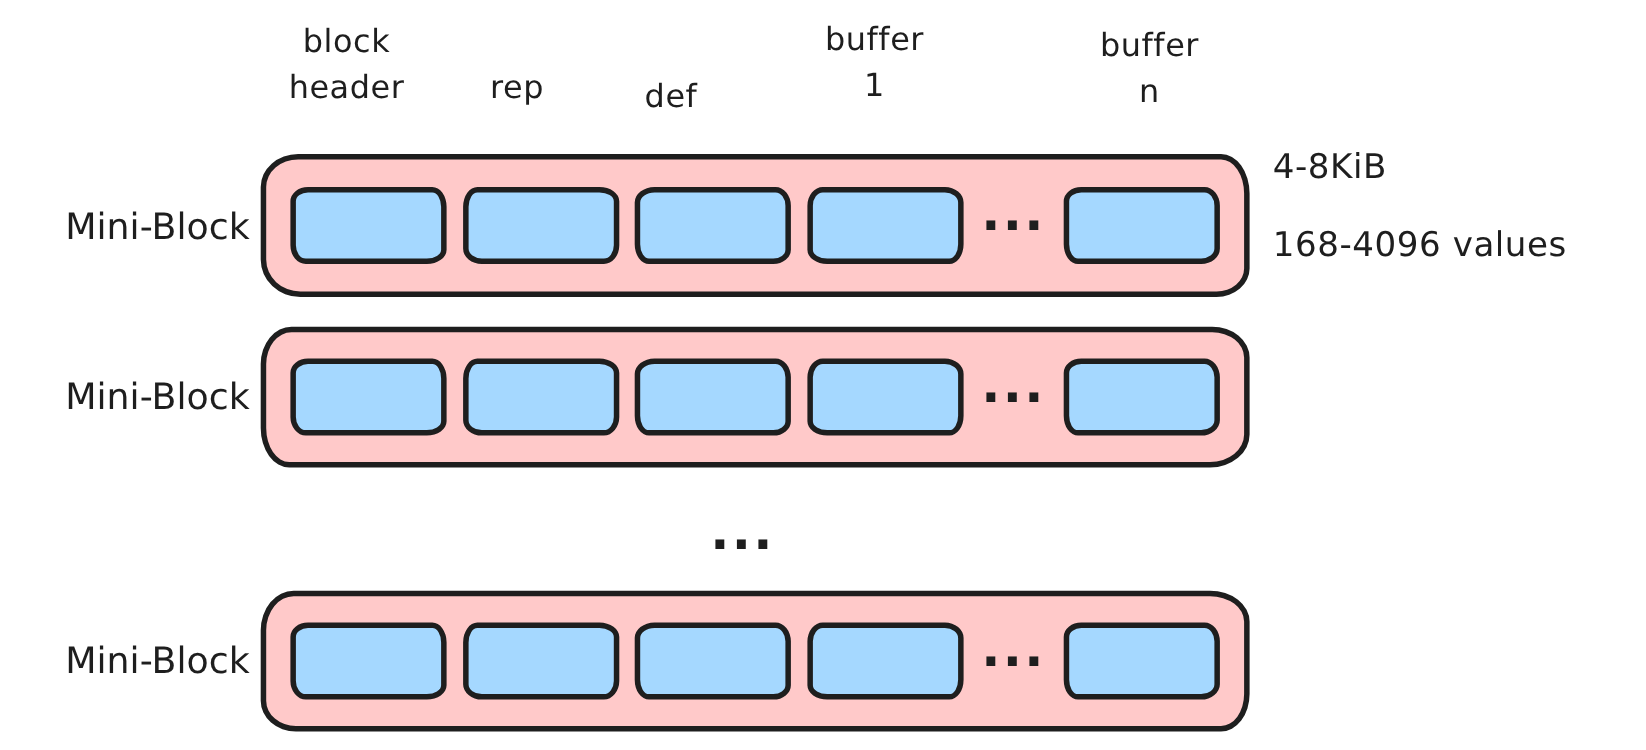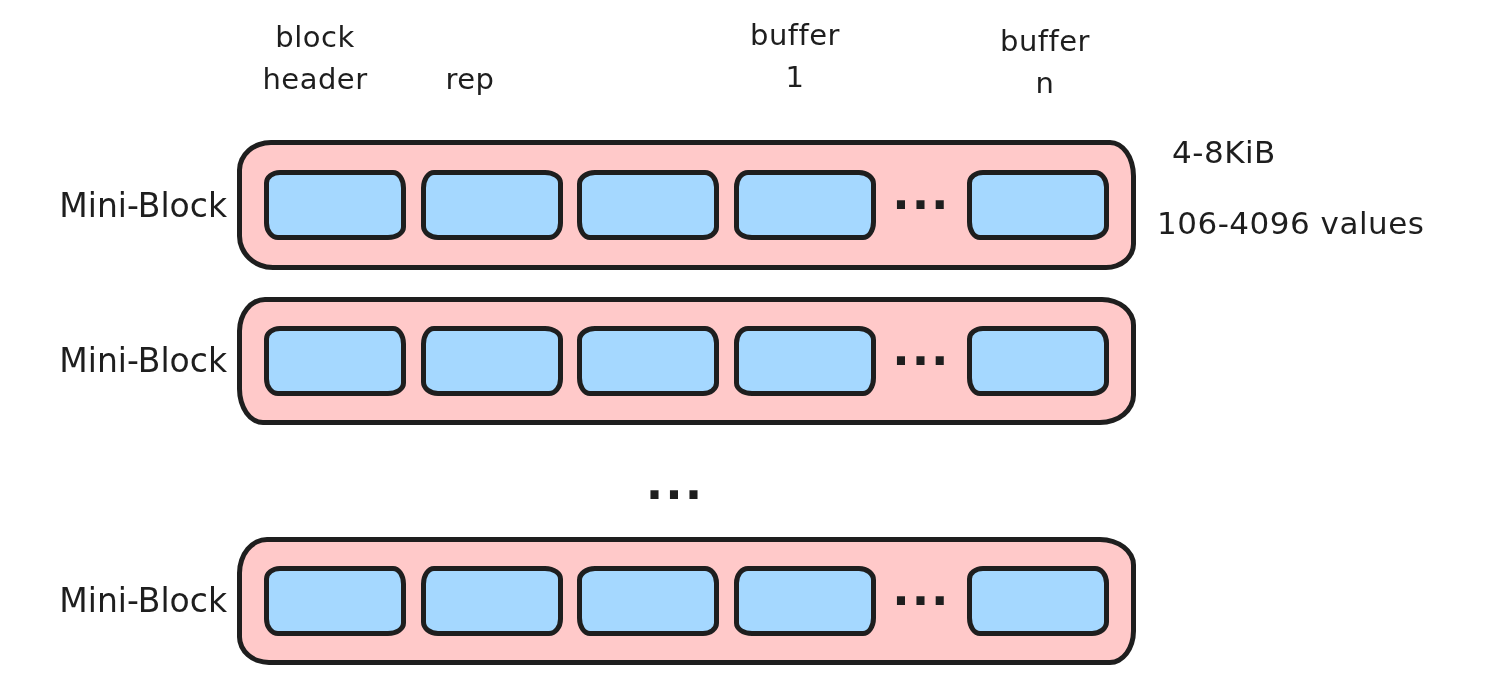--- a/index.html
+++ b/index.html
@@ -99,34 +99,37 @@
   }
 
   
   .annotation {
     position: absolute;
     left: 1157px;
     font-size: 31px;
     white-space: nowrap;
     letter-spacing: 0.5px;
   }
-  .annotation.size   { top: 134px; margin-left: 15px; }
+  .annotation.size   { top: 134px; }
   .annotation.values { top: 205px; }
 </style>
 </head>
 <body>
 
 <div class="canvas">
 
   <div class="col-label rep">
     <span>rep</span>
   </div>
   <div class="col-label block-header">
     <span>block</span>
     <span>header</span>
+  </div>
+  <div class="col-label def">
+    <span>def</span>
   </div>
   <div class="col-label buffer-1">
     <span>buffer</span>
     <span>1</span>
   </div>
   <div class="col-label buffer-n">
     <span>buffer</span>
     <span>n</span>
   </div>
 
@@ -156,15 +159,15 @@
   <div class="mini-block b3">
     <div class="buffer-cell"></div>
     <div class="buffer-cell"></div>
     <div class="buffer-cell"></div>
     <div class="buffer-cell"></div>
     <div class="dots">...</div>
     <div class="buffer-cell last"></div>
   </div>
 
   <div class="annotation size">4-8KiB</div>
-  <div class="annotation values">106-4096 values</div>
+  <div class="annotation values">168-4096 values</div>
 
 </div>
 
 </body></html>

